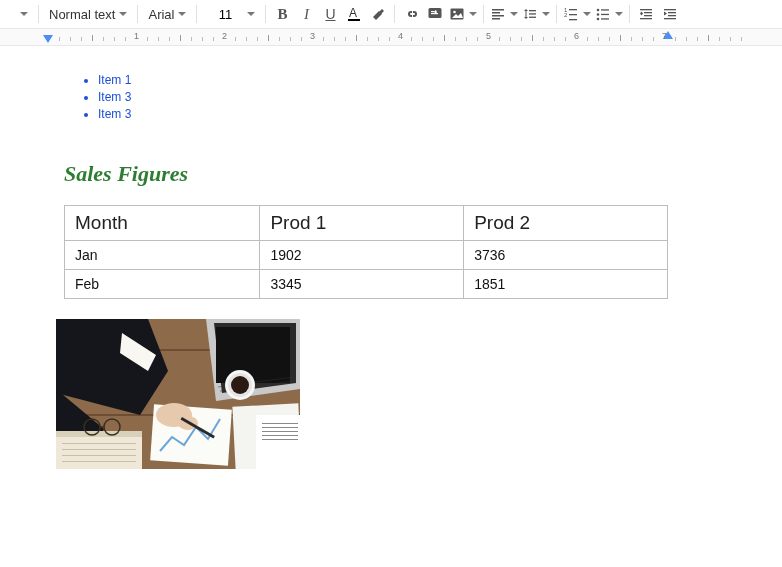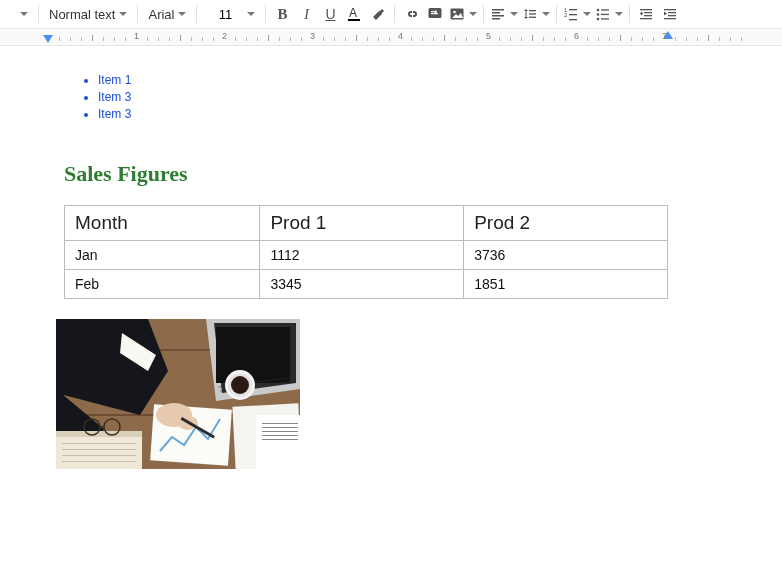--- a/index.html
+++ b/index.html
@@ -15,21 +15,21 @@
   .ruler .tick{position:absolute;top:8px;width:1px;height:4px;background:#bbb;}
   .ruler .midtick{position:absolute;top:6px;width:1px;height:6px;background:#999;}
   .marker{position:absolute;top:6px;width:0;height:0;}
   .marker.down{border-left:5px solid transparent;border-right:5px solid transparent;border-top:8px solid #4e8ef7;}
   .marker.up{border-left:5px solid transparent;border-right:5px solid transparent;border-bottom:8px solid #4e8ef7;top:2px;}
   .page{position:relative;padding:24px 0 0 0;}
   .doc{margin-left:64px;width:604px;}
   .intro{font-size:14px;margin:14px 0 18px 0;color:#000;}
   ul.items{margin:0 0 0 34px;padding:0;}
   ul.items li{font-size:12px;color:#1d4ed8;margin:3px 0;list-style:disc;}
-  .heading{font-family:'Brush Script MT','Comic Sans MS',cursive;font-weight:bold;color:#2e7d32;font-size:22px;margin:40px 0 18px 0;}
+  .heading{font-family:'Brush Script MT','Comic Sans MS',cursive;font-weight:bold;font-style:italic;color:#2e7d32;font-size:22px;margin:40px 0 18px 0;}
   table.data{border-collapse:collapse;width:604px;font-size:14px;color:#111;}
   table.data th,table.data td{border:1px solid #bdbdbd;padding:6px 10px;text-align:left;font-weight:normal;}
   table.data th{font-size:19px;color:#222;}
   .thumb{margin-top:20px;width:244px;height:150px;overflow:hidden;position:relative;margin-left:-8px;}
   #font-size-box{width:32px;text-align:center;border:none;outline:none;font-size:13px;color:#000000;}
 </style>
 </head>
 <body>
 
 <div class="toolbar">
@@ -238,21 +238,21 @@
       <thead>
           <tr id="thead-row">
             <th>Month</th>
             <th>Prod 1</th>
             <th>Prod 2</th>
           </tr>
         </thead>
       <tbody id="tbody">
           <tr>
             <td>Jan</td>
-            <td>1112</td>
+            <td>1902</td>
             <td>3736</td>
           </tr>
           <tr>
             <td>Feb</td>
             <td>3345</td>
             <td>1851</td>
           </tr>
         </tbody>
     </table>
 

